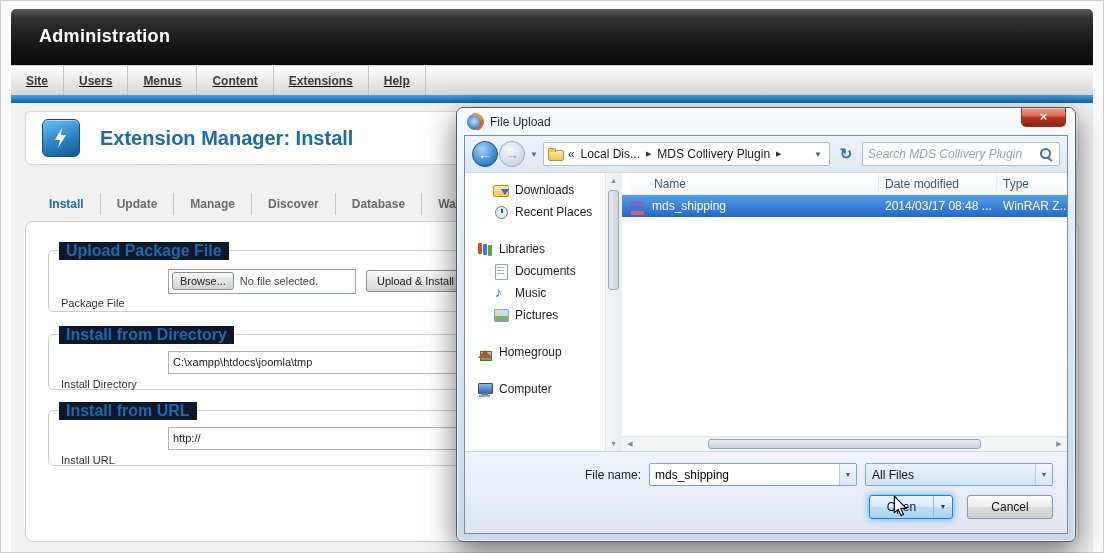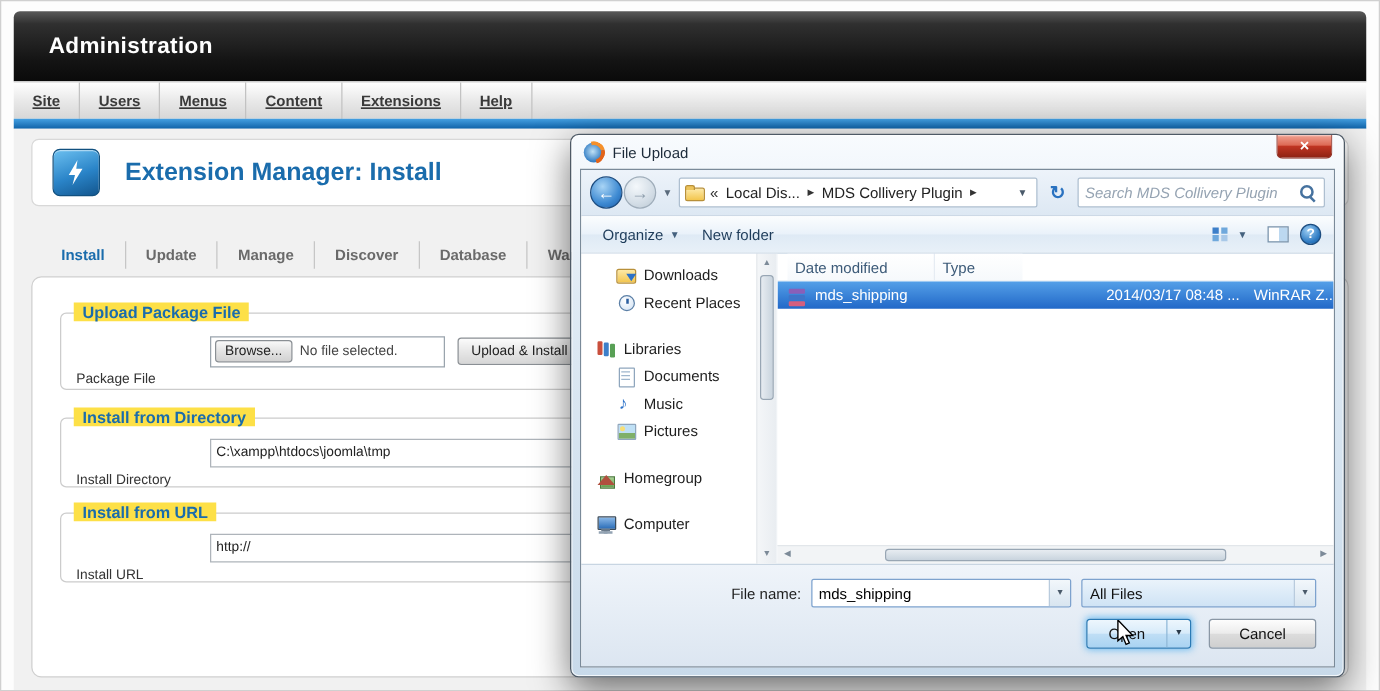--- a/index.html
+++ b/index.html
@@ -16,21 +16,21 @@
 .content{position:absolute;left:10px;right:10px;top:102px;bottom:0;background:#f1f1f1;}
 .page-header{position:absolute;left:14px;right:14px;top:8px;height:54px;background:#fff;border:1px solid #d8d8d8;border-radius:6px;display:flex;align-items:center;padding-left:16px;}
 .page-icon{width:38px;height:38px;border-radius:6px;background:linear-gradient(160deg,#6cc0f0,#2a84c8 55%,#13568e);border:1px solid #11507f;display:flex;align-items:center;justify-content:center;box-shadow:inset 0 1px 0 rgba(255,255,255,.5);}
 .page-title{margin-left:20px;font-size:20px;font-weight:bold;color:#1a6cac;}
 .tabs{position:absolute;left:22px;top:90px;display:flex;height:22px;text-align:center;}
 .tab{padding:0 16px;line-height:22px;font-size:12px;font-weight:bold;color:#6a6a6a;border-right:1px solid #c6c6c6;white-space:nowrap;}
 .tab:last-child{border-right:none;}
 .tab.active{color:#1a6cac;}
 .panel{position:absolute;left:14px;right:14px;top:118px;bottom:10px;background:#fff;border:1px solid #cfcfcf;border-radius:8px;}
 .fieldset{position:absolute;left:22px;right:22px;border:1px solid #ccc;border-radius:5px;}
-.legend{position:absolute;top:-9px;left:10px;background:#fde047;padding:0 7px;font-size:13px;font-weight:bold;color:#1a6cac;white-space:nowrap;}
+.legend{position:absolute;top:-9px;left:10px;background:#0f172a;padding:0 7px;font-size:16px;font-weight:bold;color:#1a6cac;white-space:nowrap;}
 .fs-upload{top:28px;height:62px;}
 .fs-dir{top:112px;height:56px;}
 .fs-url{top:188px;height:56px;}
 .form-row{position:absolute;left:12px;top:0;height:100%;display:flex;align-items:center;}
 .form-label{width:107px;font-size:11px;color:#333;white-space:nowrap;margin-top:44px;}
 .file-box{width:188px;height:25px;border:1px solid #9aa4ad;background:#fff;display:flex;align-items:center;padding:0 3px;}
 .browse-btn{font-size:11px;color:#222;background:linear-gradient(#f9f9f9,#e3e3e3 50%,#d2d2d2);border:1px solid #8a8f94;border-radius:3px;padding:2px 7px;white-space:nowrap;cursor:default;}
 .no-file{font-size:11px;color:#444;margin-left:6px;white-space:nowrap;}
 .upload-btn{margin-left:10px;font-size:11px;color:#222;background:linear-gradient(#fbfbfb,#e7e7e7 50%,#d6d6d6);border:1px solid #8a8f94;border-radius:3px;padding:4px 10px;white-space:nowrap;cursor:default;}
 .text-input{width:420px;height:23px;border:1px solid #aeb4ba;background:#fff;font-size:11px;color:#222;padding:0 4px;font-family:"Liberation Sans",sans-serif;}
@@ -255,37 +255,20 @@
           <span class="bc-spacer"></span>
           <span class="bc-drop"></span>
         </div>
         <span class="refresh-btn"></span>
         <div class="searchbox">
           <input type="text" placeholder="Search MDS Collivery Plugin" style="">
           <span class="search-icon"></span>
         </div>
       </div>
 
-      <div class="toolbar">
-        <span class="tb-item">
-          <span>Organize</span>
-          <span class="tb-caret"></span>
-        </span>
-        <span class="tb-item">
-          <span>New folder</span>
-        </span>
-        <span class="tb-right">
-          <span class="tb-item">
-            <span class="views-icon"></span>
-            <span class="tb-caret"></span>
-          </span>
-          <span class="preview-icon"></span>
-          <span class="help-icon">?</span>
-        </span>
-      </div>
 
       <div class="main">
 
         <div class="nav-pane">
 
             <div class="nav-item ind1">
               <span class="icon16 downloads-icon"></span>
               <span class="ni-label">Downloads</span>
             </div>
 
@@ -327,20 +310,21 @@
           </div>
 
         <div class="vscroll">
           <span class="vs-up"></span>
           <span class="vs-thumb"></span>
           <span class="vs-down"></span>
         </div>
 
         <div class="filelist">
           <div class="list-header">
+            <span class="lh-cell lh-name">Name</span>
             <span class="lh-cell lh-date">Date modified</span>
             <span class="lh-cell lh-type">Type</span>
           </div>
           <div class="rows">
 
               <div class="file-row selected">
                 <span class="icon16 winrar-icon"></span>
                 <span class="fr-name">mds_shipping</span>
                 <span class="fr-date">2014/03/17 08:48 ...</span>
                 <span class="fr-type">WinRAR Z...</span>

